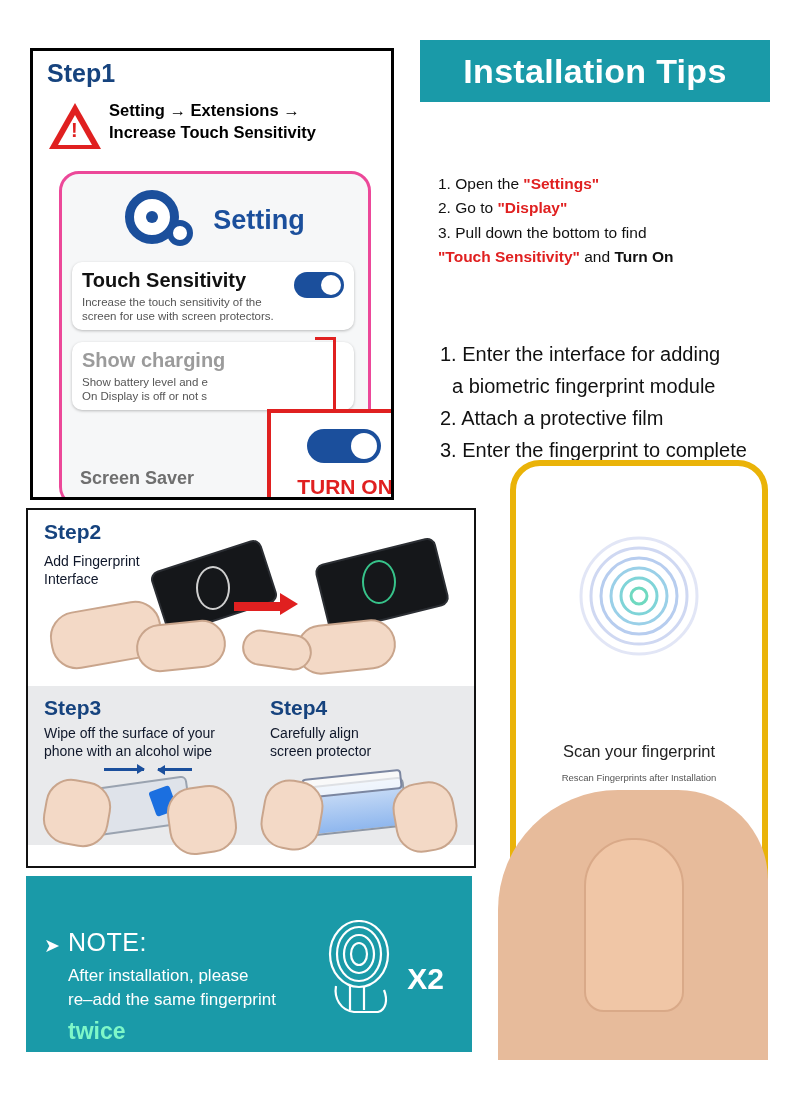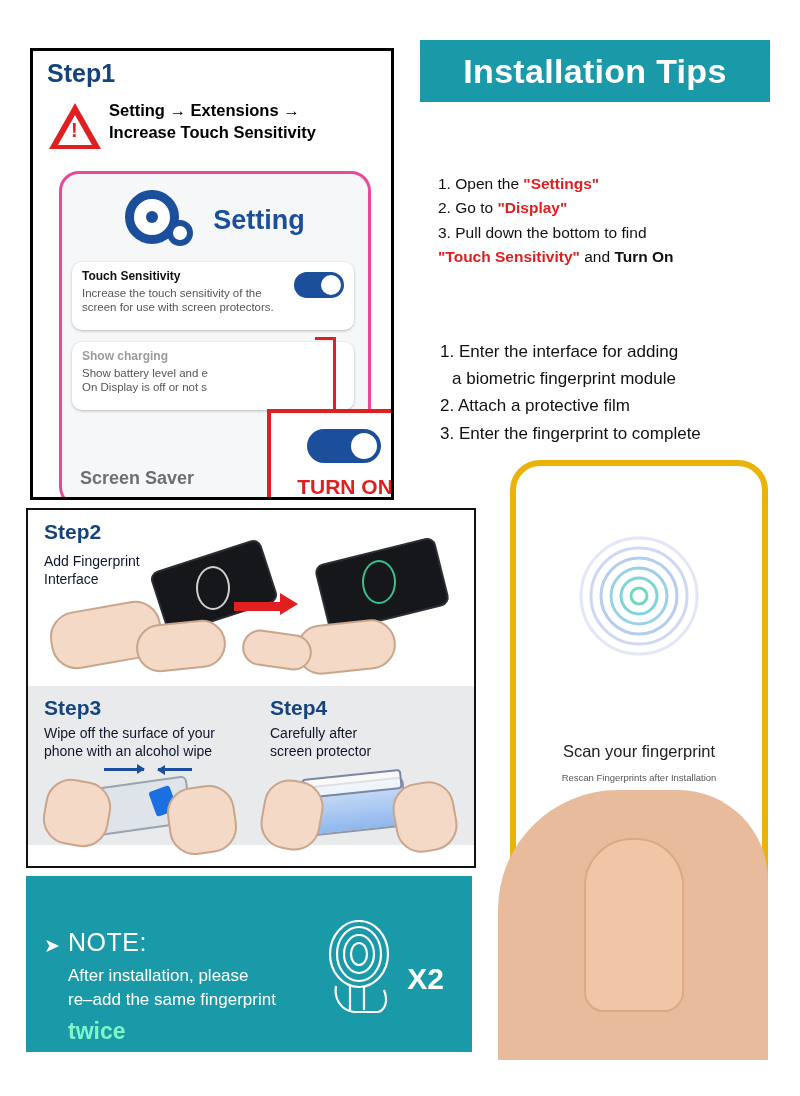--- a/index.html
+++ b/index.html
@@ -25,21 +25,21 @@
   .tips-list{
     position:absolute;left:438px;top:172px;width:350px;
     font-size:15.5px;color:#111;line-height:1.58;
   }
   .tips-list .ln{white-space:nowrap;}
   .red{color:#e02020;font-weight:bold;}
   .bold{font-weight:bold;}
 
   .steps-list{
     position:absolute;left:440px;top:338px;width:352px;
-    font-size:17px;color:#111;line-height:1.6;
+    font-size:20px;color:#111;line-height:1.6;
   }
   .steps-list .ln{white-space:nowrap;}
   .steps-list .indent{padding-left:12px;}
 
   
   .step1-panel{
     position:absolute;left:30px;top:48px;width:358px;height:446px;
     border:3px solid #000;background:#fff;overflow:hidden;
   }
   .step1-title{
@@ -83,21 +83,21 @@
   .gear-sm{
     width:26px;height:26px;border-radius:50%;border:6px solid #1b4f9c;box-sizing:border-box;
     position:absolute;left:42px;top:30px;background:#fff;
   }
   .setting-label{font-size:27px;font-weight:bold;color:#1b4f9c;}
 
   .opt-card{
     position:absolute;left:10px;width:282px;background:#fff;border-radius:10px;
     box-shadow:0 1px 3px rgba(0,0,0,.25);padding:7px 10px;box-sizing:border-box;
   }
-  .opt-title{font-size:12px;font-weight:bold;color:#111;}
+  .opt-title{font-size:20px;font-weight:bold;color:#111;}
   .opt-title.grey{color:#9b9b9b;}
   .opt-desc{font-size:11.5px;color:#555;line-height:1.25;margin-top:3px;}
   .toggle{
     position:absolute;right:10px;top:10px;width:50px;height:26px;border-radius:13px;background:#1b4f9c;
   }
   .toggle .knob{position:absolute;right:3px;top:3px;width:20px;height:20px;border-radius:50%;background:#fff;}
   .screensaver{
     position:absolute;left:18px;top:294px;font-size:18px;font-weight:bold;color:#6f6f6f;
   }
 
@@ -336,21 +336,21 @@
 
     <div class="step34-area">
       <div class="s-title" style="position:absolute;left:16px;top:10px;">Step3</div>
       <div class="s-sub" style="position:absolute;left:16px;top:38px;width:220px;">
         <div>Wipe off the surface of your</div>
         <div>phone with an alcohol wipe</div>
       </div>
 
       <div class="s-title" style="position:absolute;left:242px;top:10px;">Step4</div>
       <div class="s-sub" style="position:absolute;left:242px;top:38px;width:190px;">
-        <div>Carefully after</div>
+        <div>Carefully align</div>
         <div>screen protector</div>
       </div>
 
       <div class="arrow-blue" style="left:76px;top:82px;width:40px;"></div>
       <div class="arrow-blue" style="left:130px;top:82px;width:34px;transform:rotate(180deg);"></div>
 
       <div class="wipe-phone" style="left:62px;top:96px;"></div>
       <div class="blue-wipe" style="left:124px;top:102px;"></div>
       <div class="hand" style="left:16px;top:94px;width:62px;height:62px;transform:rotate(10deg);"></div>
       <div class="hand" style="left:140px;top:100px;width:64px;height:64px;transform:rotate(-8deg);"></div>

